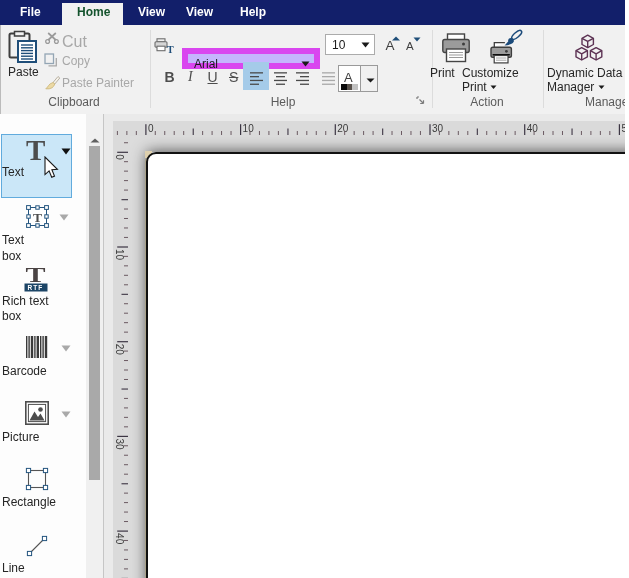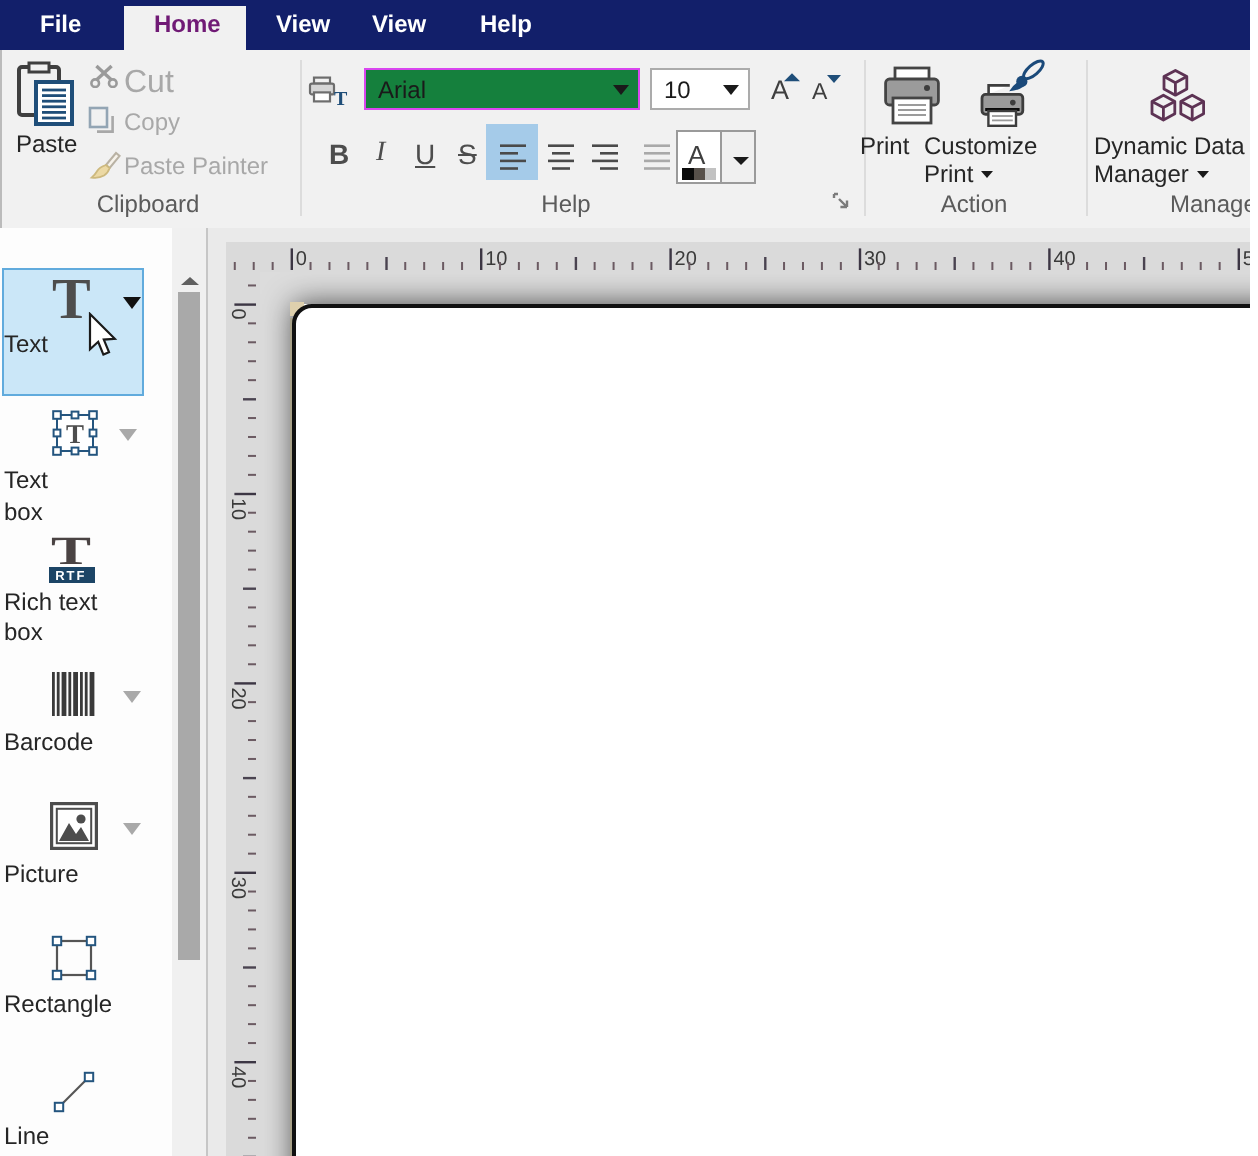--- a/index.html
+++ b/index.html
@@ -8,21 +8,21 @@
 .glbl{position:absolute;font-size:12px;color:#5b5b5b;text-align:center;top:95px}
 .dis{color:#a8a8a8}
 .sep{position:absolute;width:1px;top:30px;height:78px;background:#dcdcdc}
 </style></head><body>
 <div id="app">
 
 <div class="abs" style="left:0;top:0;width:629px;height:25px;background:#121f6a"></div>
 <div class="abs" style="left:62px;top:3px;width:61px;height:22px;background:#f1f1f1"></div>
 <div class="abs" style="left:0;top:0;width:629px;height:25px;font-size:12px;font-weight:700;color:#fff">
   <span style="position:absolute;left:20px;top:4.5px">File</span>
-  <span style="position:absolute;left:77px;top:4.5px;color:#701a75">Home</span>
+  <span style="position:absolute;left:77px;top:4.5px;color:#14532d">Home</span>
   <span style="position:absolute;left:138px;top:4.5px">View</span>
   <span style="position:absolute;left:186px;top:4.5px">View</span>
   <span style="position:absolute;left:240px;top:4.5px">Help</span>
 </div>
 
 <div class="abs" style="left:0;top:25px;width:1px;height:89px;background:#bbbbbb;z-index:5"></div>
 <div class="abs" style="left:0;top:25px;width:629px;height:89px;background:#f1f1f1"></div>
 <div class="sep" style="left:150px"></div>
 <div class="sep" style="left:432px"></div>
 <div class="sep" style="left:543px"></div>
@@ -66,21 +66,21 @@
 </svg>
     <span class="abs dis" style="left:62px;top:76px;font-size:12px">Paste Painter</span>
 <div class="glbl" style="left:24px;width:100px">Clipboard</div>
 
 <svg class="abs" style="left:154px;top:38px" width="20" height="15" viewBox="0 0 20 15">
  <rect x="3" y="0.8" width="8" height="3" fill="none" stroke="#6d6d6d" stroke-width="1.1"></rect>
  <rect x="1" y="3.8" width="12" height="5.4" rx="1" fill="#d6d6d6" stroke="#6d6d6d" stroke-width="1.1"></rect>
  <rect x="3" y="8.2" width="8" height="4.5" fill="#fff" stroke="#6d6d6d" stroke-width="1.1"></rect>
  <text x="13" y="14.5" font-family="Liberation Serif,serif" font-size="10" font-weight="700" fill="#1f4e79">T</text>
 </svg>
-<div class="abs" style="left:182px;top:34px;width:138px;height:21px;background:#15803d;border:1px solid #d946ef">
+<div class="abs" style="left:182px;top:48px;width:138px;height:21px;background:#c4b5fd;border:6px solid #d946ef">
   <span style="position:absolute;left:6px;top:3px;font-size:12px;color:#1a1a1a">Arial</span>
   <svg style="position:absolute;right:4px;top:7px" width="9" height="6">
         <path d="M0.5 0.5 L8.5 0.5 L4.5 5.5 Z" fill="#1a1a1a"></path>
       </svg>
 </div>
 <div class="abs" style="left:325px;top:34px;width:50px;height:21px;background:#fff;border:1px solid #ababab">
   <span style="position:absolute;left:6px;top:3px;font-size:12px;color:#1a1a1a">10</span>
   <svg style="position:absolute;right:4px;top:7px" width="9" height="6">
         <path d="M0.5 0.5 L8.5 0.5 L4.5 5.5 Z" fill="#1a1a1a"></path>
       </svg>

